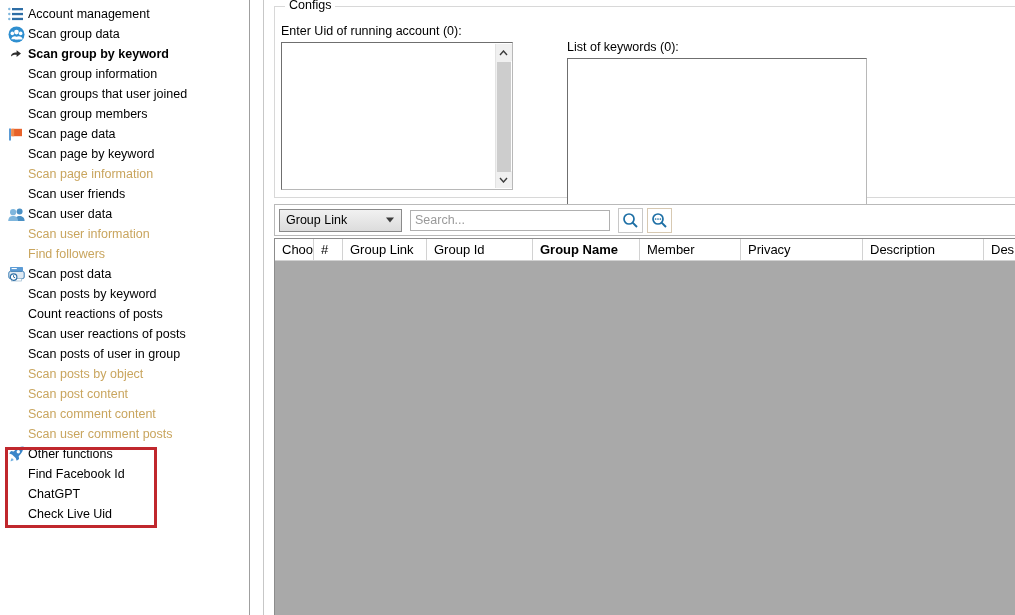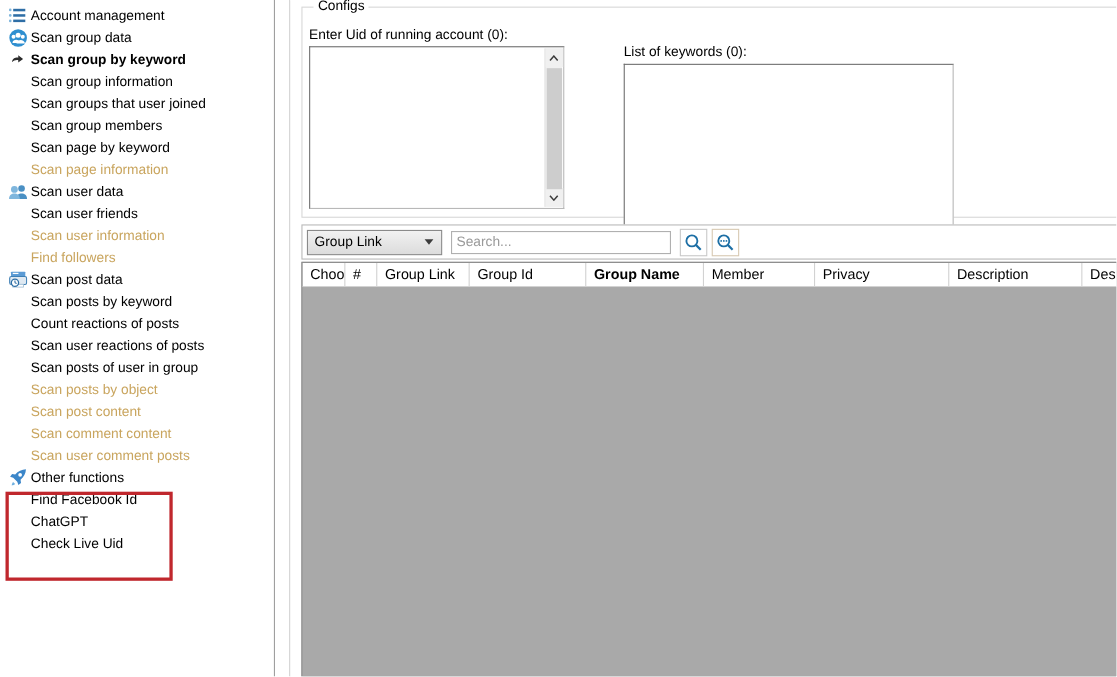--- a/index.html
+++ b/index.html
@@ -340,39 +340,49 @@
         </div>
         <div class="node child">
           <span class="lbl">Scan group information</span>
         </div>
         <div class="node child">
           <span class="lbl">Scan groups that user joined</span>
         </div>
         <div class="node child">
           <span class="lbl">Scan group members</span>
         </div>
+        <div class="node root">
+          <span class="ico">
+            <svg width="16" height="15" viewBox="0 0 16 15">
+              <rect x="1" y="1.5" width="2" height="12" fill="#5b9bd5"></rect>
+              <path d="M3.4 1.8 L14 1.8 L14 9.2 L3.4 9.2 Z" fill="#e8622a"></path>
+              <path d="M3.4 1.8 L6.2 1.8 L6.2 9.2 L3.4 9.2 Z" fill="#f08a4b"></path>
+            </svg>
+          </span>
+          <span class="lbl">Scan page data</span>
+        </div>
         <div class="node child">
           <span class="lbl">Scan page by keyword</span>
         </div>
         <div class="node child disabled">
           <span class="lbl">Scan page information</span>
+        </div>
+        <div class="node child">
+          <span class="lbl">Scan user friends</span>
         </div>
         <div class="node root">
           <span class="ico">
             <svg width="17" height="15" viewBox="0 0 17 15">
               <circle cx="11.6" cy="4.4" r="3" fill="#4a90c4"></circle>
               <path d="M6.6 14 C6.6 10.4 9 9 11.6 9 S16.6 10.4 16.6 14 Z" fill="#4a90c4"></path>
               <circle cx="5.1" cy="5.2" r="3.1" fill="#7fb6dd"></circle>
               <path d="M0.2 14 C0.2 10.3 2.6 9 5.1 9 S10 10.3 10 14 Z" fill="#7fb6dd"></path>
             </svg>
           </span>
           <span class="lbl">Scan user data</span>
-        </div>
-        <div class="node child">
-          <span class="lbl">Scan user friends</span>
         </div>
         <div class="node child disabled">
           <span class="lbl">Scan user information</span>
         </div>
         <div class="node child disabled">
           <span class="lbl">Find followers</span>
         </div>
         <div class="node root">
           <span class="ico">
             <svg width="17" height="16" viewBox="0 0 17 16">

